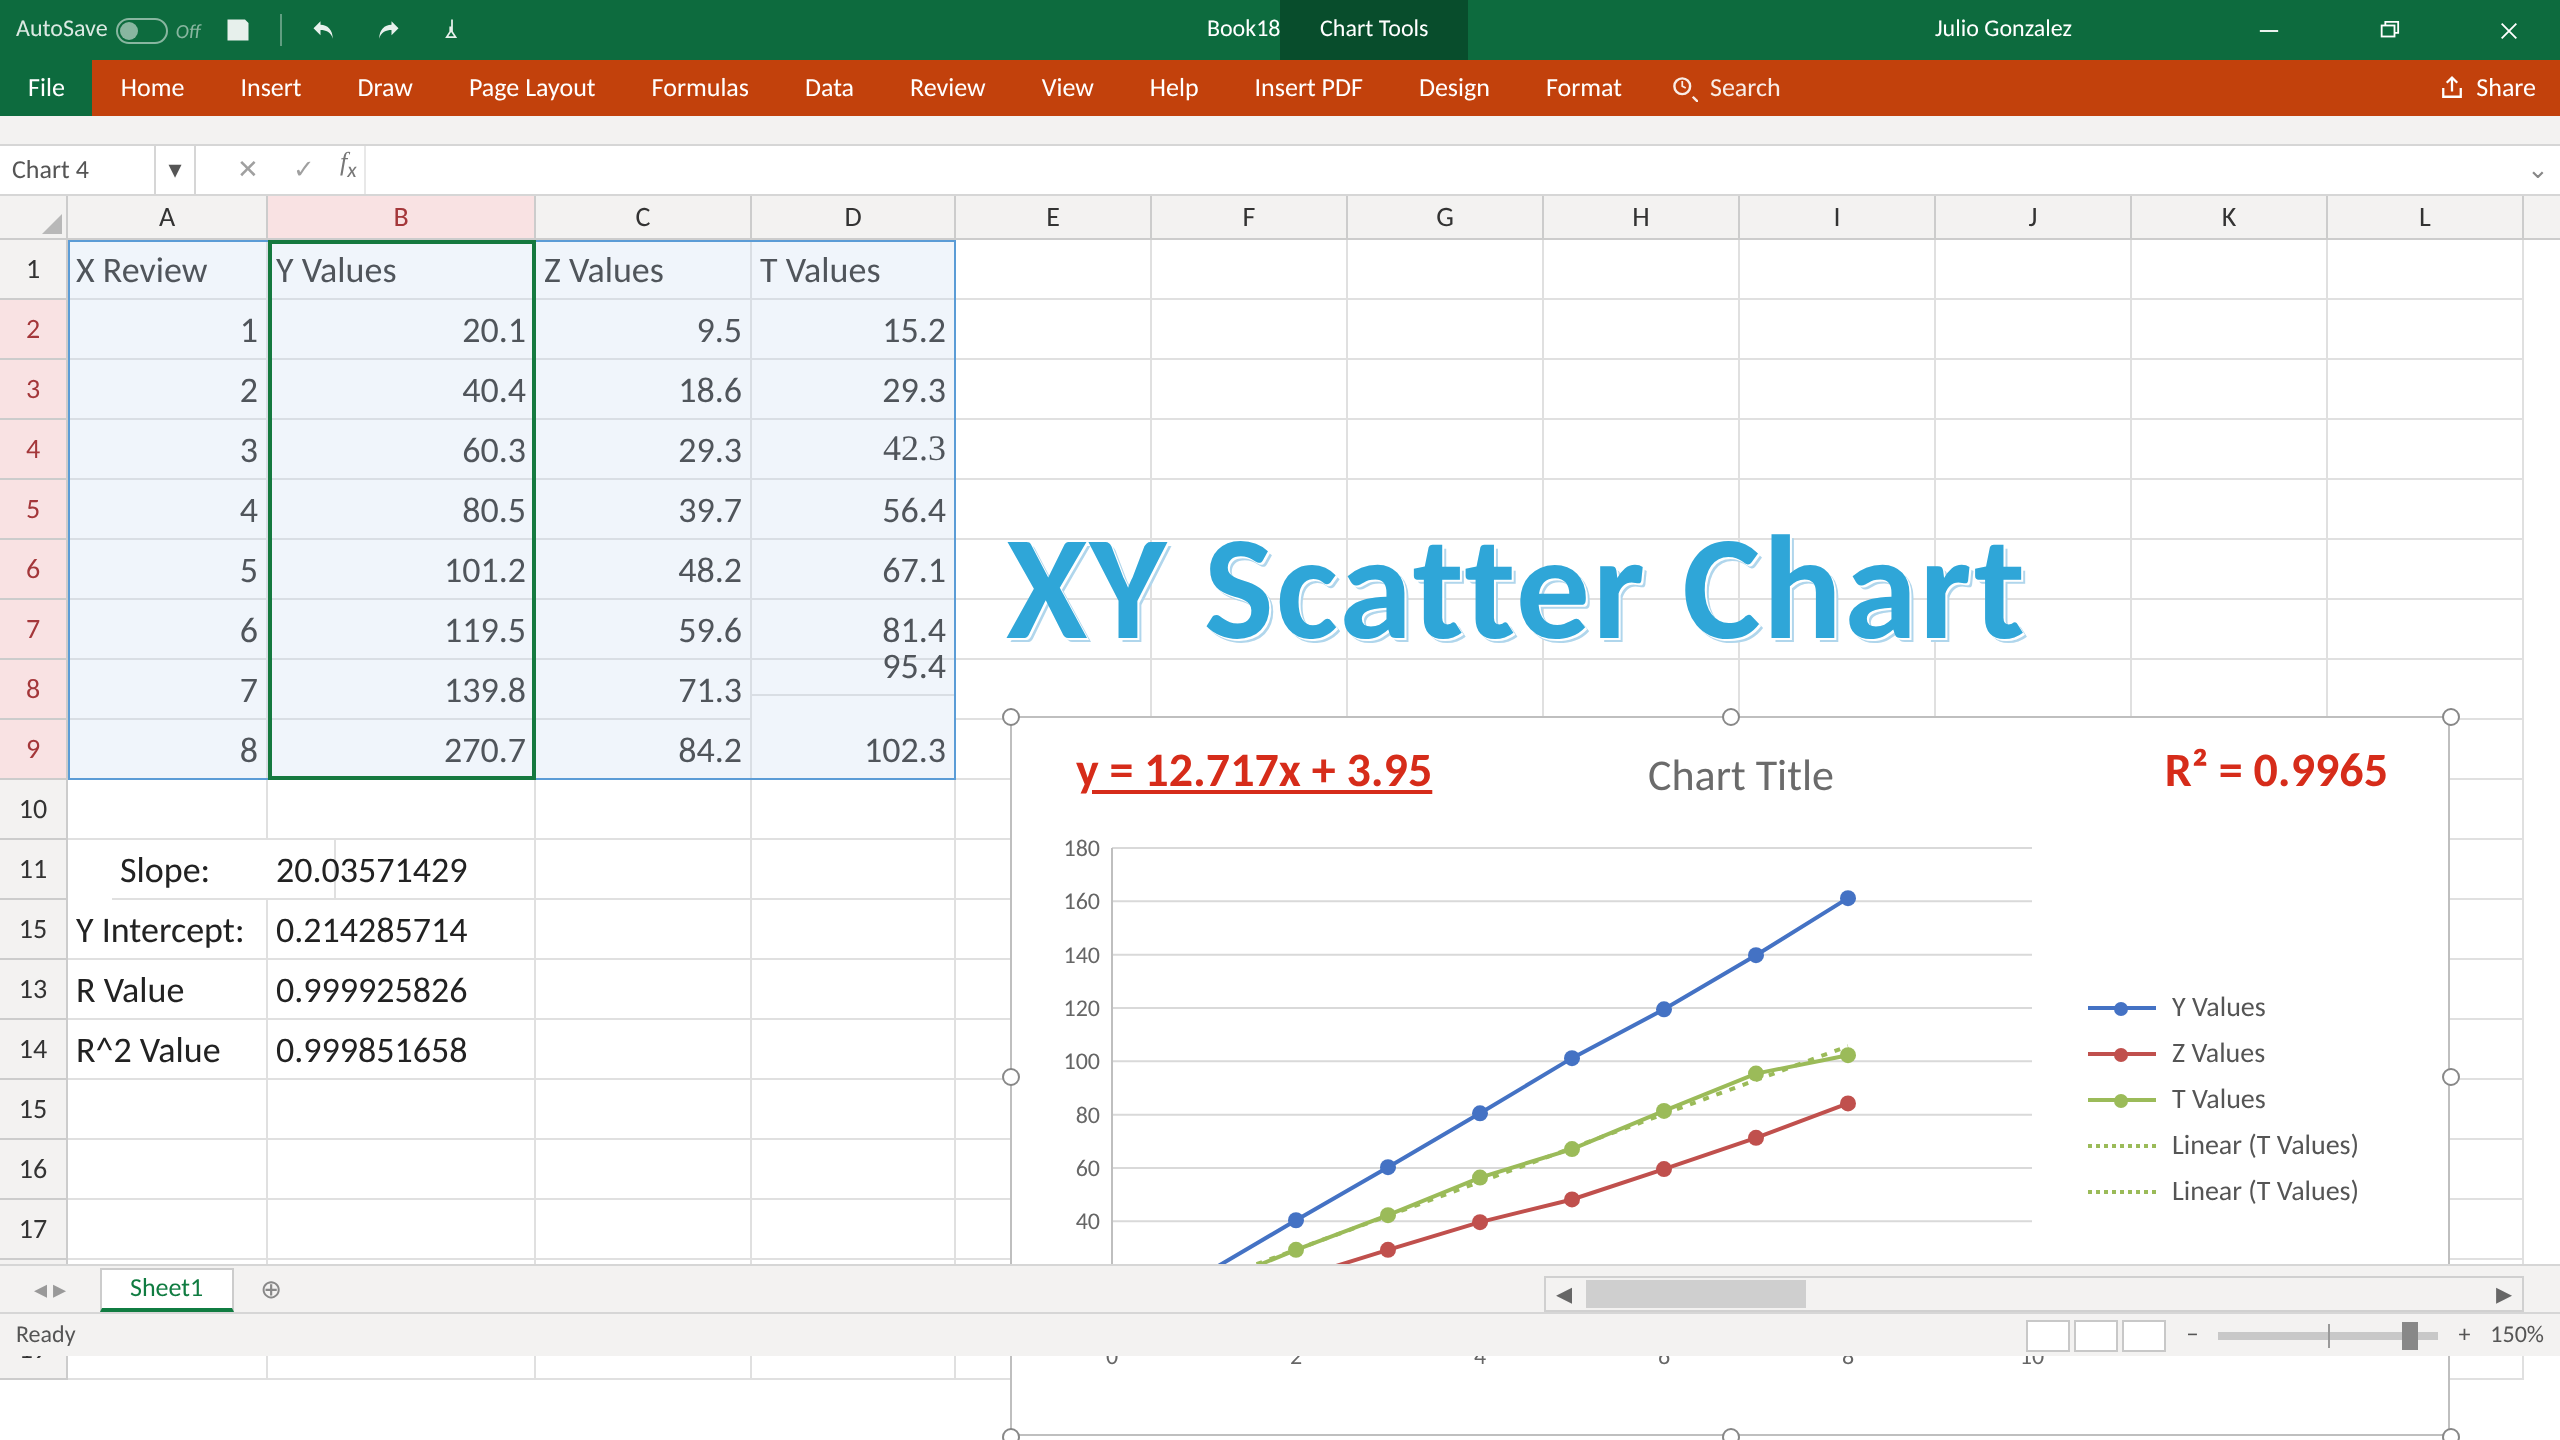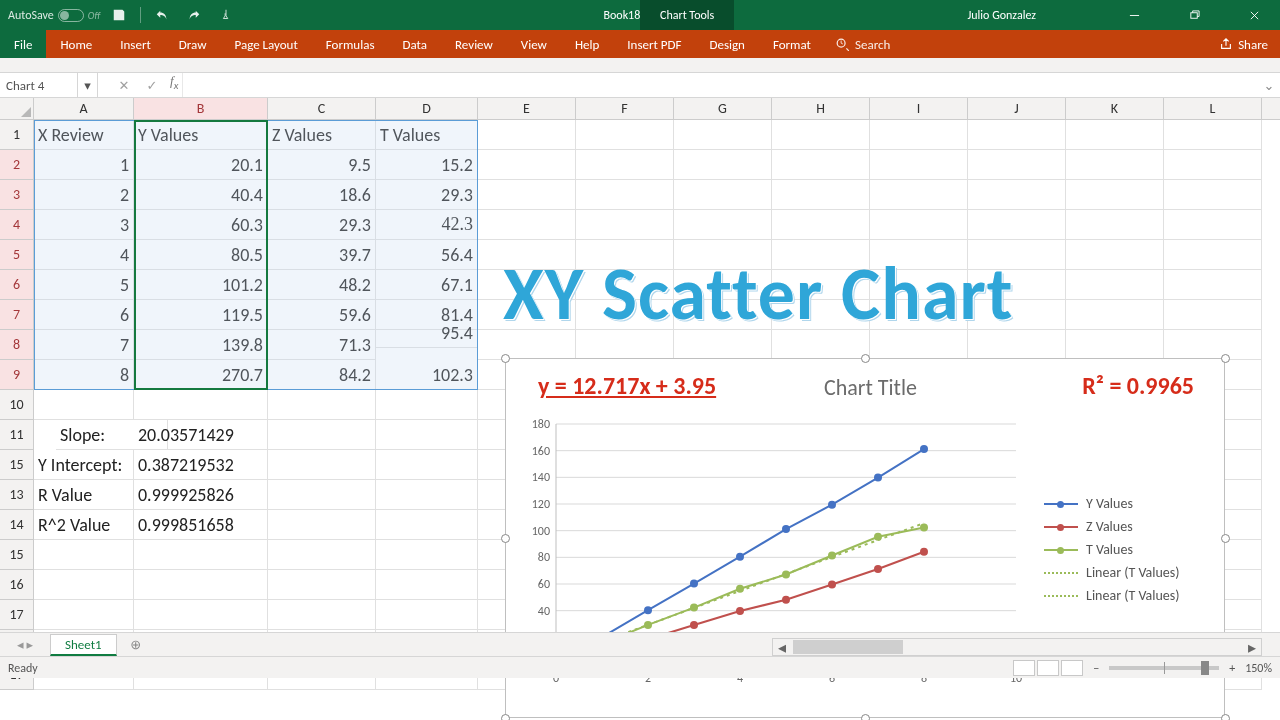--- a/index.html
+++ b/index.html
@@ -360,21 +360,21 @@
       <div class="cell" id="c_10_3" style="left: 342px; top: 300px; width: 102px; height: 30px;"></div>
       <div class="cell" id="c_10_4" style="left: 444px; top: 300px; width: 98px; height: 30px;"></div>
       <div class="cell" id="c_10_5" style="left: 542px; top: 300px; width: 98px; height: 30px;"></div>
       <div class="cell" id="c_10_6" style="left: 640px; top: 300px; width: 98px; height: 30px;"></div>
       <div class="cell" id="c_10_7" style="left: 738px; top: 300px; width: 98px; height: 30px;"></div>
       <div class="cell" id="c_10_8" style="left: 836px; top: 300px; width: 98px; height: 30px;"></div>
       <div class="cell" id="c_10_9" style="left: 934px; top: 300px; width: 98px; height: 30px;"></div>
       <div class="cell" id="c_10_10" style="left: 1032px; top: 300px; width: 98px; height: 30px;"></div>
       <div class="cell" id="c_10_11" style="left: 1130px; top: 300px; width: 98px; height: 30px;"></div>
       <div class="cell left" id="c_11_0" style="left: 0px; top: 330px; width: 100px; height: 30px;">Y Intercept:</div>
-      <div class="cell left" id="c_11_1" style="left: 100px; top: 330px; width: 134px; height: 30px;">0.387219532</div>
+      <div class="cell left" id="c_11_1" style="left: 100px; top: 330px; width: 134px; height: 30px;">0.214285714</div>
       <div class="cell" id="c_11_2" style="left: 234px; top: 330px; width: 108px; height: 30px;"></div>
       <div class="cell" id="c_11_3" style="left: 342px; top: 330px; width: 102px; height: 30px;"></div>
       <div class="cell" id="c_11_4" style="left: 444px; top: 330px; width: 98px; height: 30px;"></div>
       <div class="cell" id="c_11_5" style="left: 542px; top: 330px; width: 98px; height: 30px;"></div>
       <div class="cell" id="c_11_6" style="left: 640px; top: 330px; width: 98px; height: 30px;"></div>
       <div class="cell" id="c_11_7" style="left: 738px; top: 330px; width: 98px; height: 30px;"></div>
       <div class="cell" id="c_11_8" style="left: 836px; top: 330px; width: 98px; height: 30px;"></div>
       <div class="cell" id="c_11_9" style="left: 934px; top: 330px; width: 98px; height: 30px;"></div>
       <div class="cell" id="c_11_10" style="left: 1032px; top: 330px; width: 98px; height: 30px;"></div>
       <div class="cell" id="c_11_11" style="left: 1130px; top: 330px; width: 98px; height: 30px;"></div>

